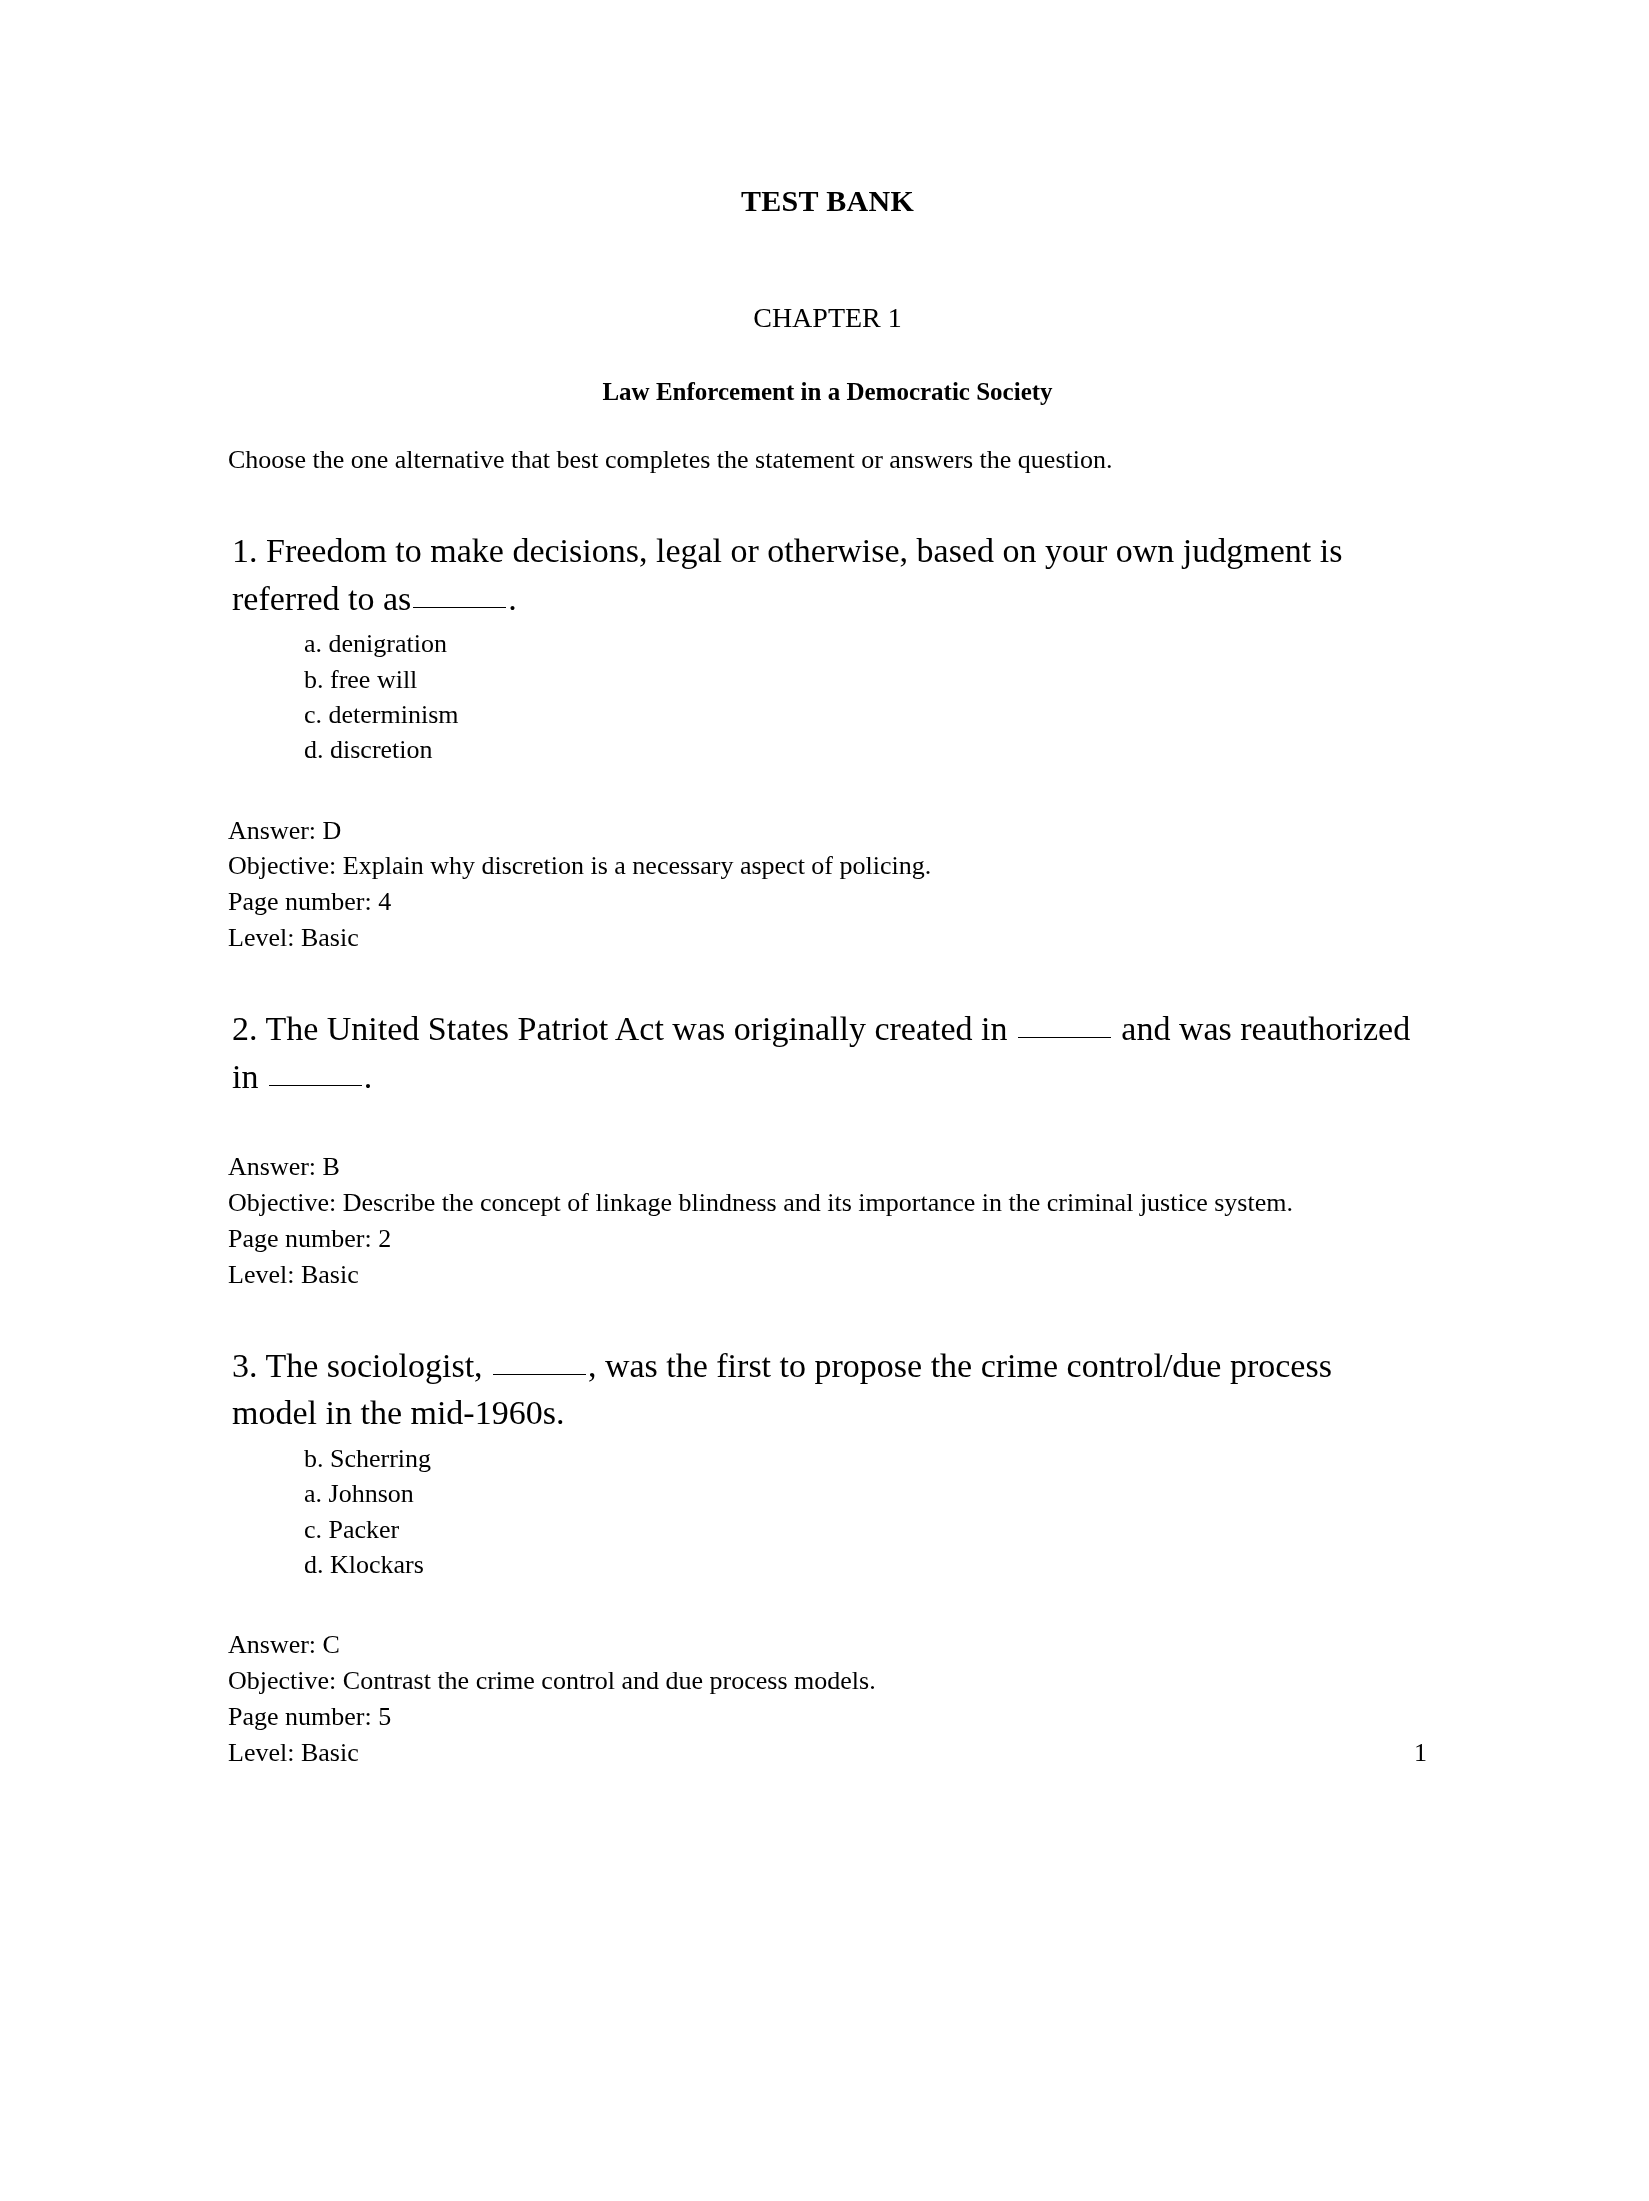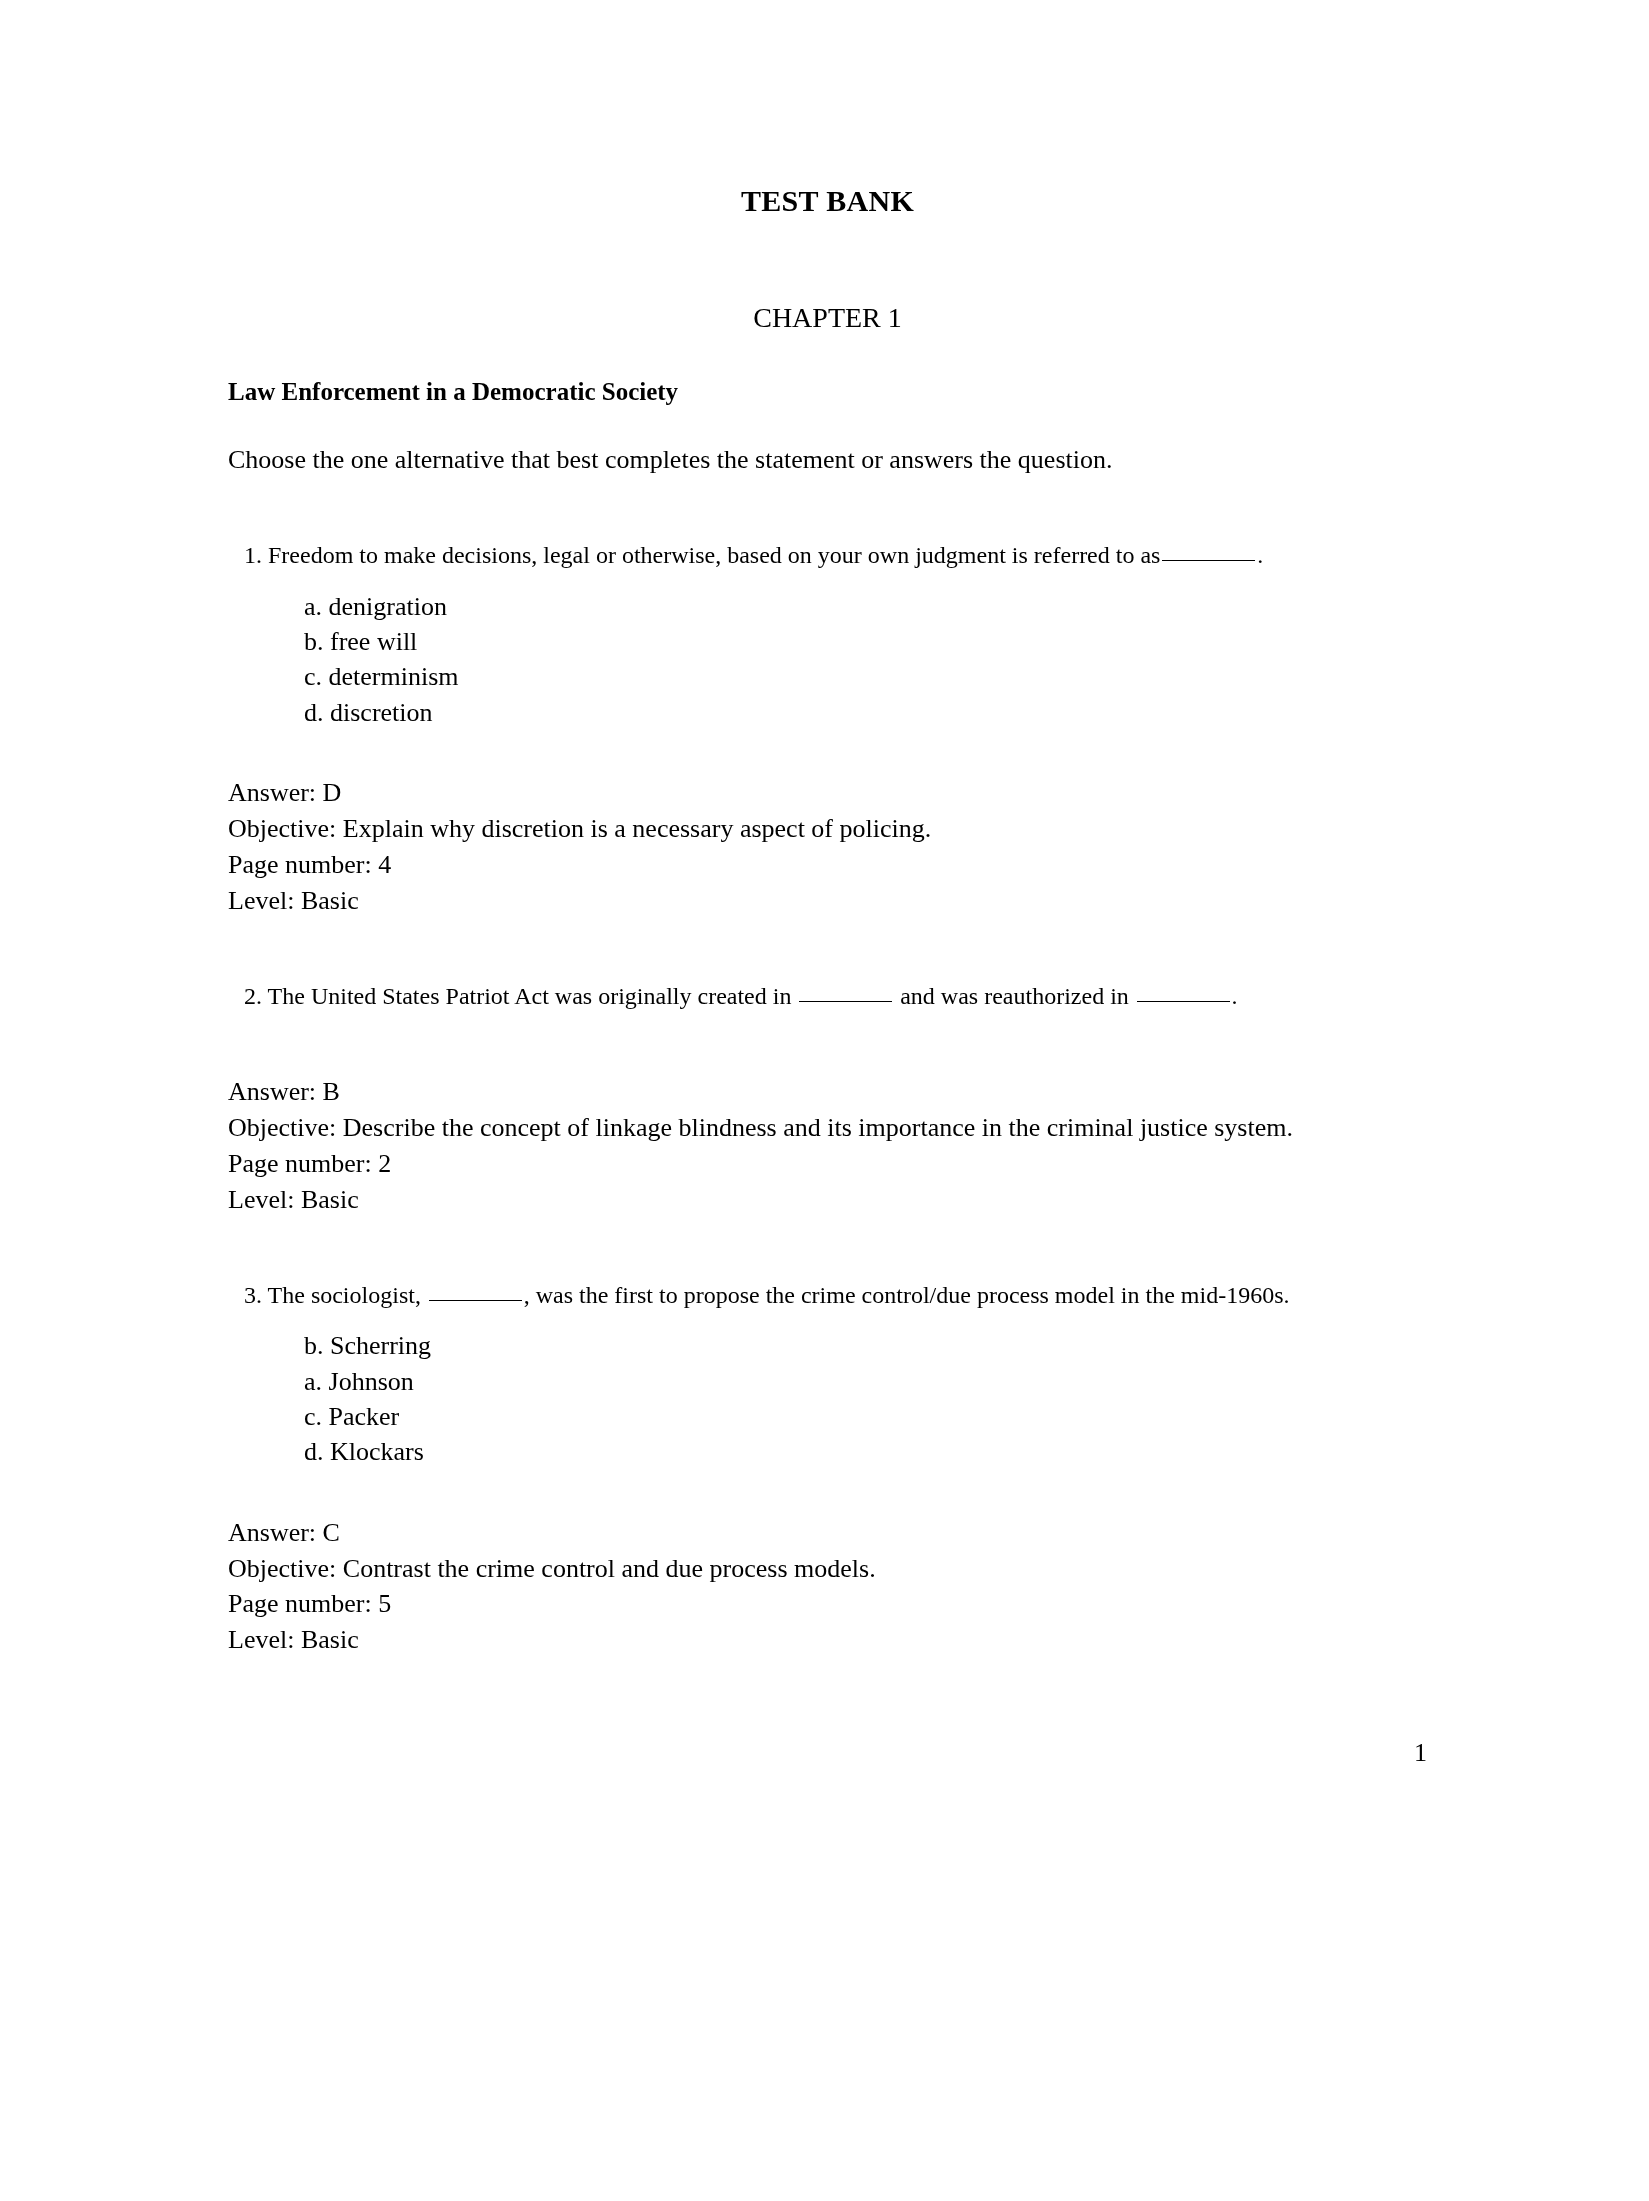--- a/index.html
+++ b/index.html
@@ -33,44 +33,44 @@
   .spacer-md { height: 43px; }
   .spacer-sm { height: 35px; }
   .chapter-heading {
     text-align: center;
     font-weight: normal;
     font-size: 28px;
     margin: 0;
     line-height: 1.2;
   }
   .chapter-subtitle {
-    text-align: left;
+    text-align: center;
     font-weight: bold;
     font-size: 25px;
     margin: 0;
     line-height: 1.2;
   }
   .section-heading {
     font-weight: bold;
     font-size: 26px;
     margin: 0;
     line-height: 1.38;
   }
   .instruction {
     font-size: 26px;
     margin: 0;
     line-height: 1.38;
   }
   .q-block {
     margin: 0;
   }
   .q-stem {
-    font-size: 24px;
+    font-size: 34px;
     line-height: 1.40;
-    margin: 16px;
+    margin: 4px;
     text-align: left;
   }
   .options {
     margin: 0;
     padding: 0;
     list-style: none;
   }
   .option {
     font-size: 26px;
     line-height: 1.36;

